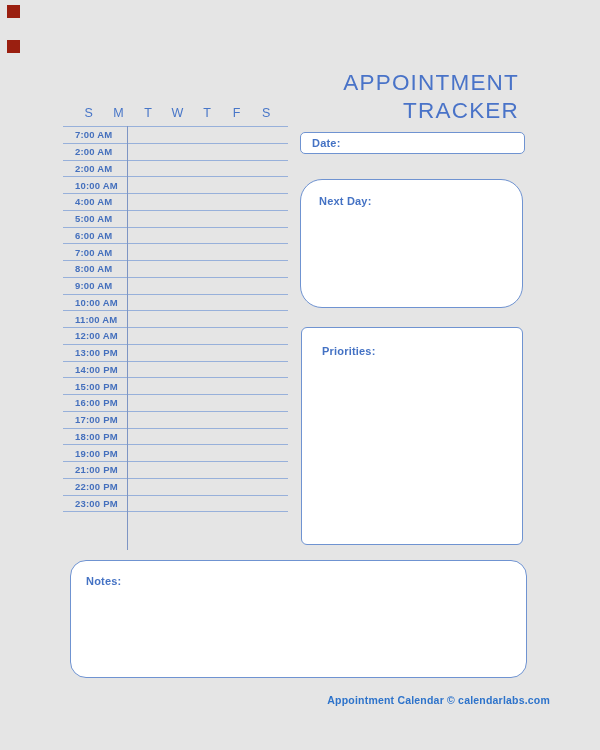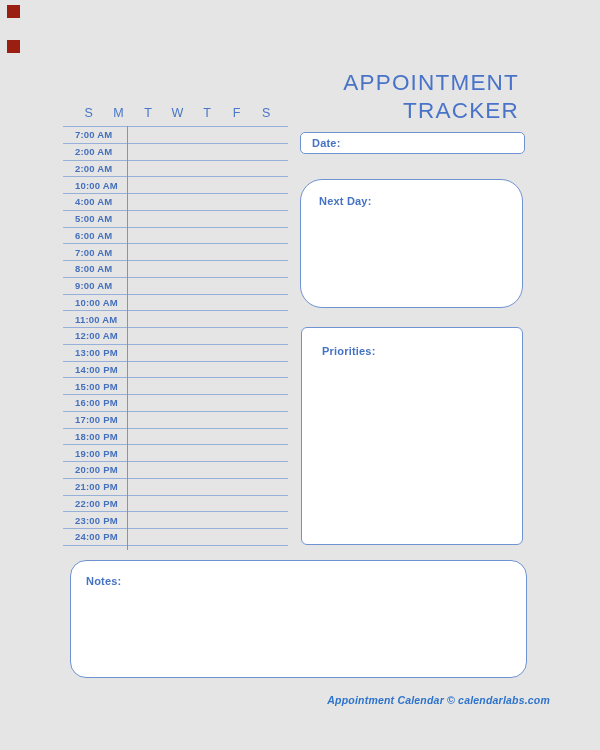--- a/index.html
+++ b/index.html
@@ -66,21 +66,21 @@
     padding:11px 0 0 18px;}
   .priorities-box{left:301px;top:327px;width:222px;height:218px;border-radius:6px;
     padding:13px 0 0 20px;}
   .notes-box{left:70px;top:560px;width:457px;height:118px;border-radius:16px;
     padding:10px 0 0 15px;}
 
   
   .footer{
     position:absolute;top:694px;right:50px;
     font-size:10.5px;font-weight:700;color:#2d73cb;
-    letter-spacing:0.2px;white-space:nowrap;font-style:italic;
+    letter-spacing:0.2px;white-space:nowrap;
   }
 </style>
 </head>
 <body>
 
 <div class="page">
 
   <div class="marker m1" style="background: rgb(154, 31, 16);"></div>
   <div class="marker m2" style="background: rgb(154, 31, 16);"></div>
 
@@ -155,33 +155,27 @@
         <div class="row">
           <span class="time">17:00 PM</span>
         </div>
         <div class="row">
           <span class="time">18:00 PM</span>
         </div>
         <div class="row">
           <span class="time">19:00 PM</span>
         </div>
         <div class="row">
-          <span class="time">20:00 PM</span>
-        </div>
-        <div class="row">
           <span class="time">21:00 PM</span>
         </div>
         <div class="row">
           <span class="time">22:00 PM</span>
         </div>
         <div class="row">
           <span class="time">23:00 PM</span>
-        </div>
-        <div class="row">
-          <span class="time">24:00 PM</span>
         </div>
       </div>
   </div>
   <div class="schedule-divider"></div>
 
   <div class="box date-box">
     <span class="box-label">Date:</span>
   </div>
 
   <div class="box nextday-box">

